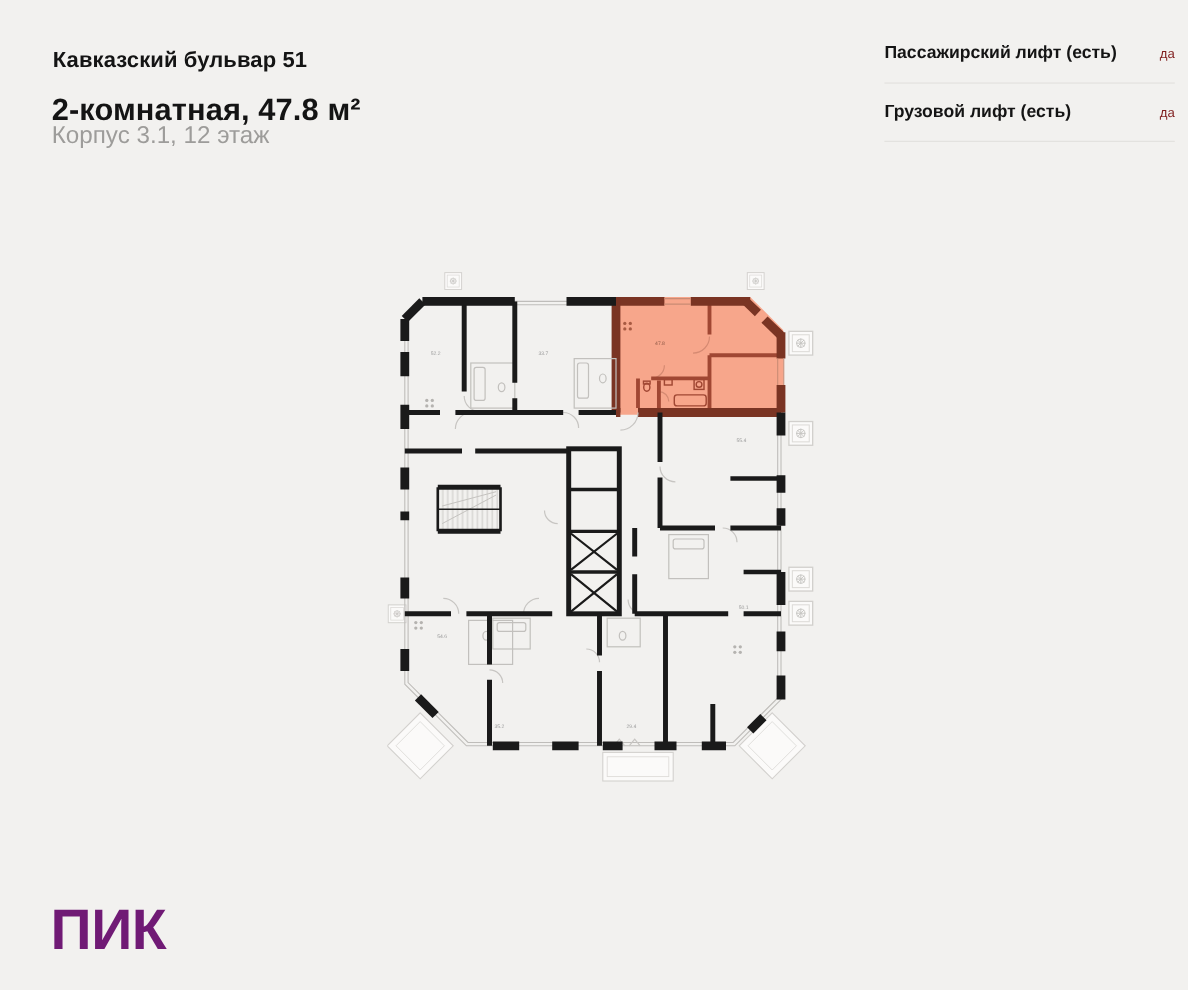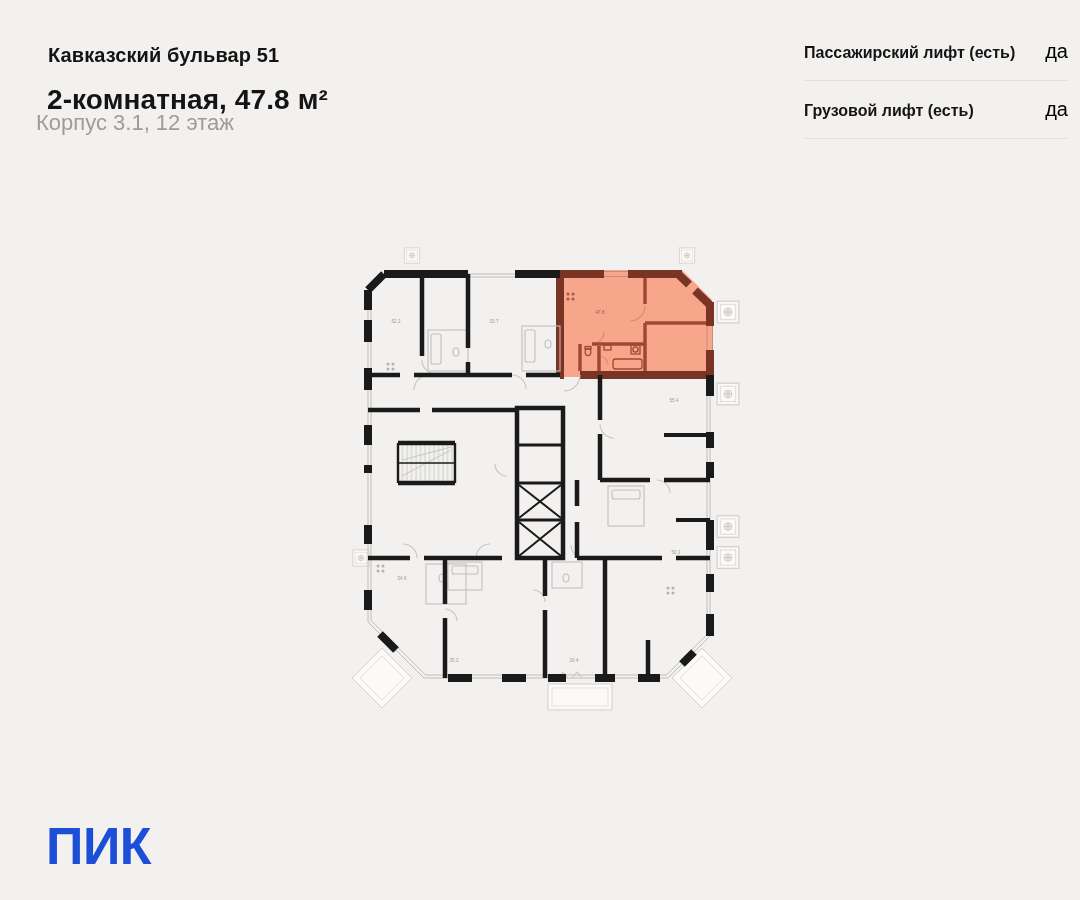--- a/index.html
+++ b/index.html
@@ -5,34 +5,34 @@
   html,body{margin:0;padding:0;}
   body{
     width:1080px;height:900px;position:relative;overflow:hidden;
     background:#F2F1EF;
     font-family:"Liberation Sans", sans-serif;
     color:#141414;
   }
   
   .project-name{position:absolute;left:48px;top:44px;font-size:20px;font-weight:700;letter-spacing:.1px;}
   .flat-title{position:absolute;left:47px;top:84px;font-size:28px;font-weight:700;letter-spacing:.1px;}
-  .flat-subtitle{position:absolute;left:36px;top:110px;font-size:22px;font-weight:400;color:#9d9c9a;}
+  .flat-subtitle{position:absolute;left:47px;top:110px;font-size:22px;font-weight:400;color:#9d9c9a;}
   
   .lift-info{position:absolute;left:768px;top:40px;width:264px;margin-left:36px;}
   .lift-row{display:flex;justify-content:space-between;align-items:baseline;
     padding-bottom:17px;margin-bottom:17px;border-bottom:1px solid #E2E0DD;}
   .lift-row .lbl{font-size:16px;font-weight:700;}
-  .lift-row .val{font-size:20px;color:#000000;}
+  .lift-row .val{font-size:12px;color:#7f1d1d;}
   
   .plan{position:absolute;left:352px;top:244px;width:392px;height:470px;}
   .plan svg{display:block;width:100%;height:100%;}
   .plan text{font-family:"Liberation Sans",sans-serif;}
   
   .logo{position:absolute;left:46px;top:816px;font-size:52px;font-weight:800;
-    letter-spacing:-.5px;color:#1d4ed8;}
+    letter-spacing:-.5px;color:#701a75;}
 </style>
 </head>
 <body>
 
 <div class="project-name">Кавказский бульвар 51</div>
 <div class="flat-title">2-комнатная, 47.8 м²</div>
 <div class="flat-subtitle">Корпус 3.1, 12 этаж</div>
 
 <div class="lift-info">
   <div class="lift-row">

